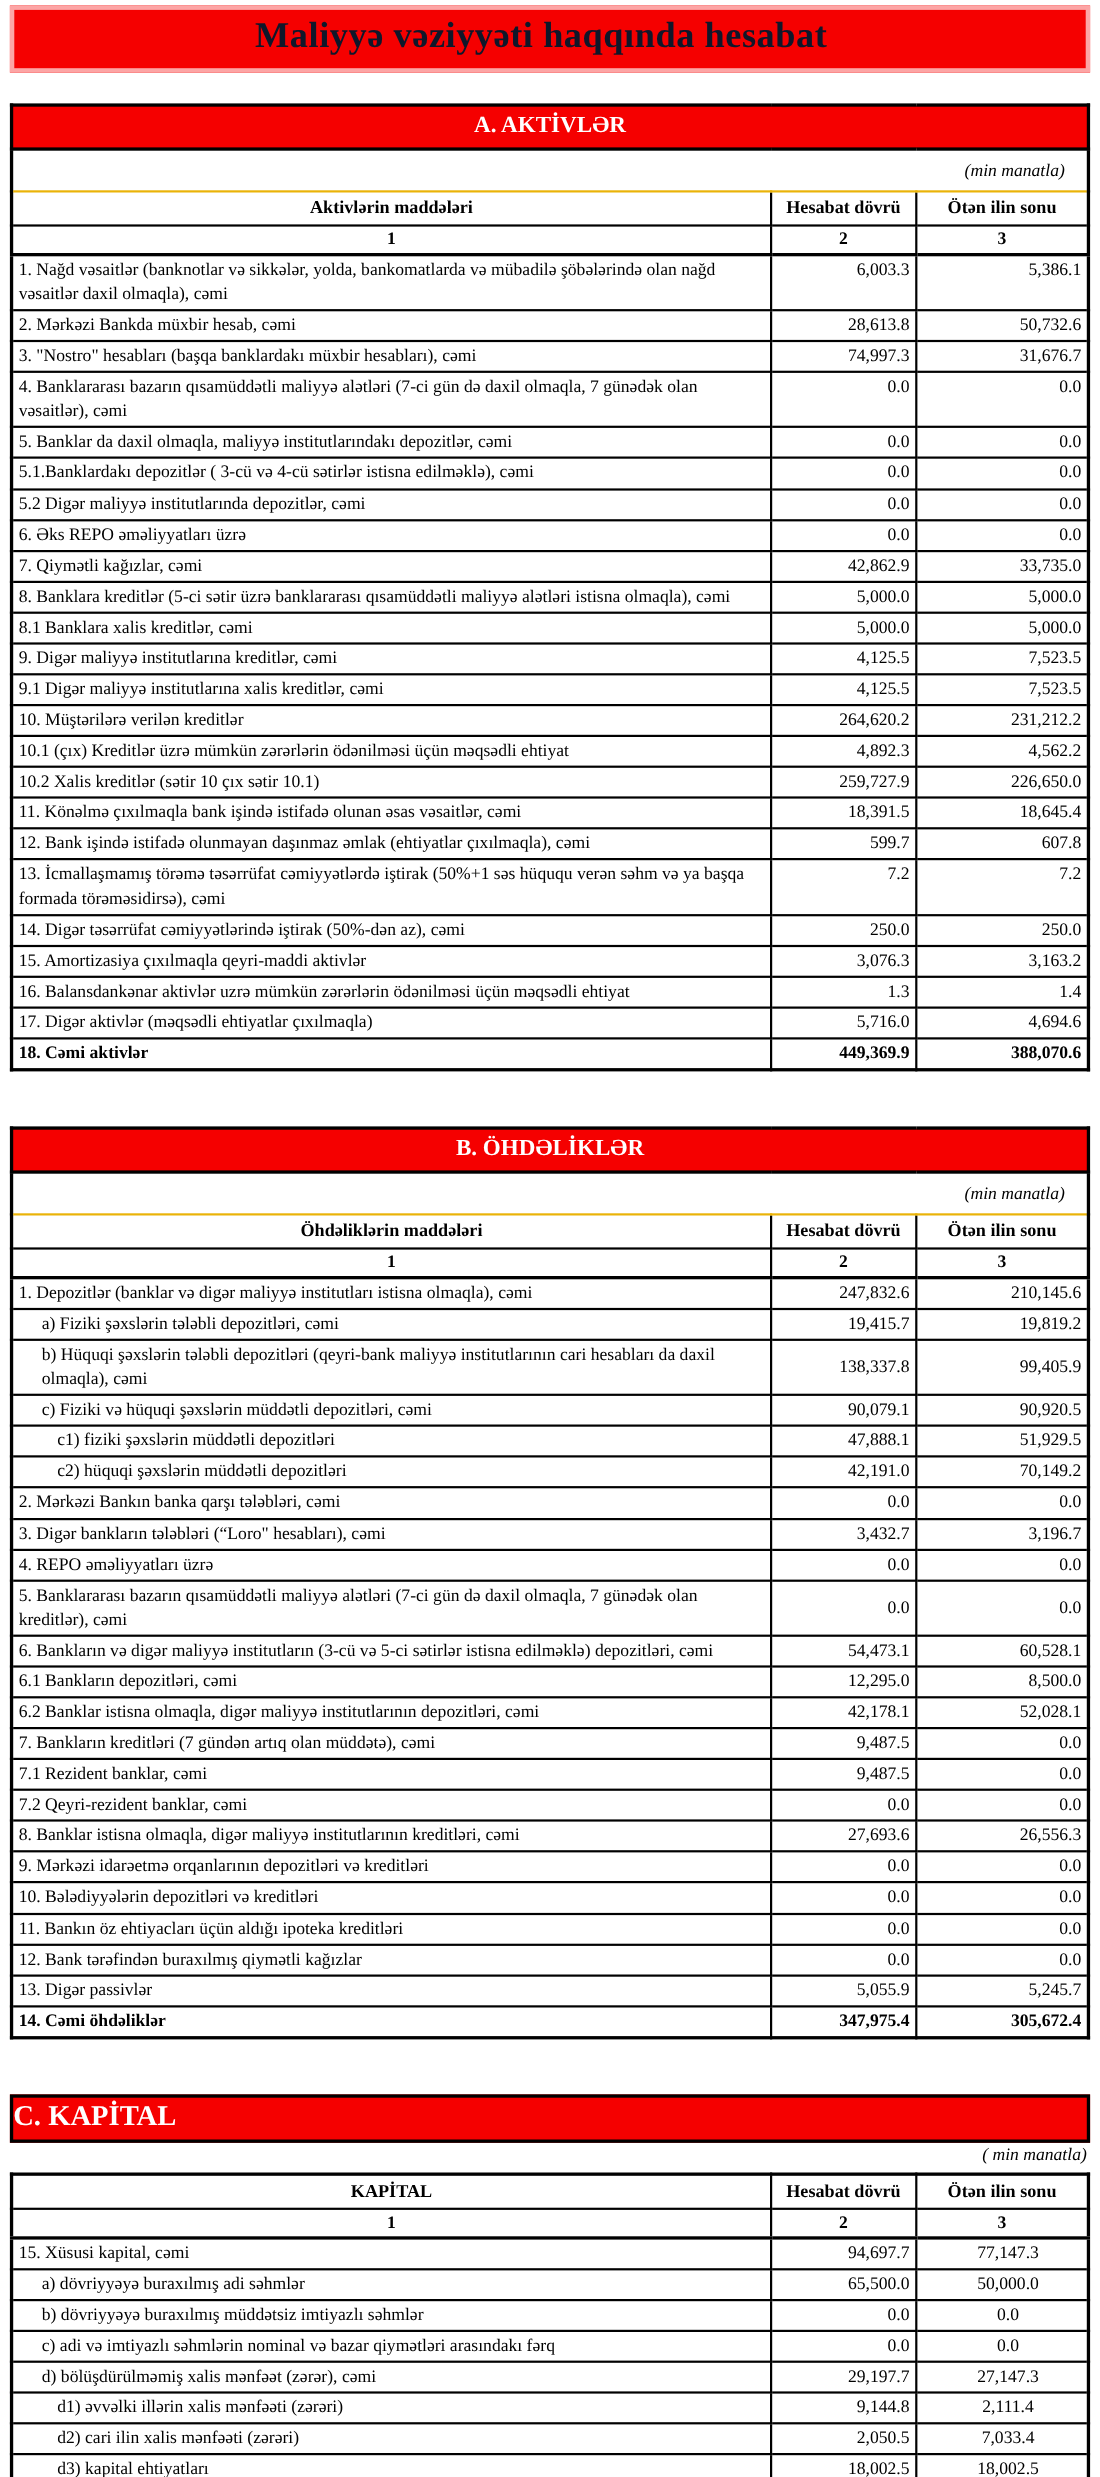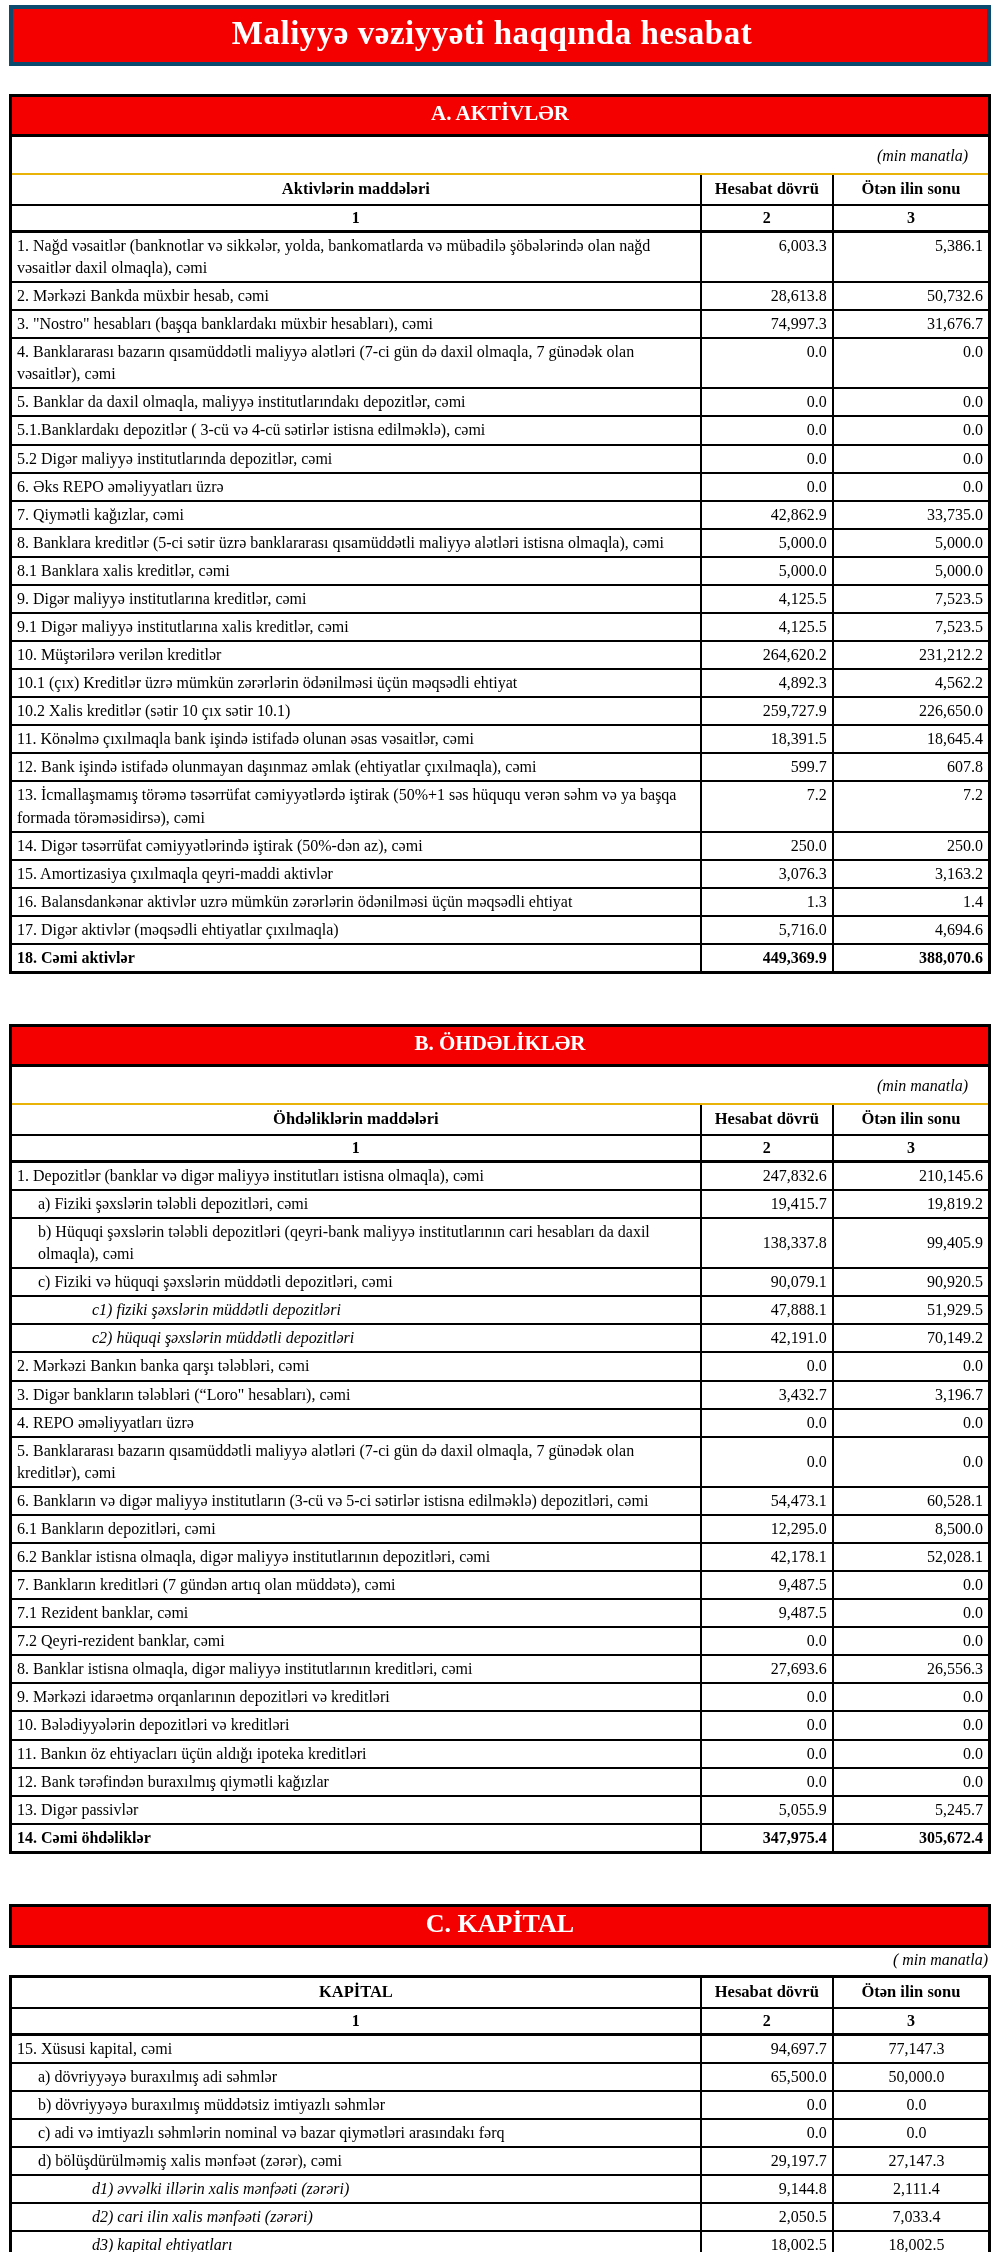--- a/index.html
+++ b/index.html
@@ -3,22 +3,22 @@
 <meta charset="utf-8">
 <title>Maliyyə vəziyyəti haqqında hesabat</title>
 <style>
   html,body { margin:0; padding:0; background:#ffffff; }
   body { width:1000px; font-family:"Liberation Serif","DejaVu Serif",serif; color:#000; }
   .page { padding:5px 9px 2px 9px; }
 
   
   .title-bar {
     background:var(--accent,#f50000);
-    border:4px solid #0c4a6e;
-    color:#ffffff; font-weight:bold; font-size:33px;
+    border:4px solid #fca5a5;
+    color:#0f172a; font-weight:bold; font-size:33px;
     text-align:center; padding:6px 16px 10px 0;
     margin-bottom:28px; letter-spacing:0.5px;
   }
 
   
   .stmt { margin-bottom:50px; }
   .stmt:last-child { margin-bottom:0; }
 
   table.stmt-table {
     width:100%; border-collapse:collapse; table-layout:fixed;
@@ -28,42 +28,42 @@
 
   th, td { border:2px solid #000; padding:2px 5px; font-size:16px; line-height:1.38; vertical-align:middle; }
 
   tr.bar-row th {
     background:var(--accent,#f50000); color:#fff;
     font-size:21px; font-weight:bold; text-align:center;
     padding:2px 0 6px 0; border:3px solid #000;
   }
   .red-bar.standalone {
     background:var(--accent,#f50000); color:#fff;
-    font-size:26px; font-weight:bold; text-align:center;
+    font-size:26px; font-weight:bold; 
     padding:2px 0 6px 0; border:3px solid #000;
   }
 
   tr.unit-row td {
     text-align:right; font-style:italic; font-weight:normal;
     font-size:16px; padding:8px 20px 6px 6px; border-bottom:2px solid #eab308;
   }
   .unit-free {
     text-align:right; font-style:italic; font-size:16px;
     padding:3px 3px 4px 0; margin-bottom:2px;
   }
 
   tr.head-row th { font-weight:bold; text-align:center; font-size:16.5px; padding:3px 4px; }
   tr.num-row th { font-weight:bold; text-align:center; font-size:16px; padding:1px 2px; border-bottom:3px solid #000; }
 
   tbody td.lab { text-align:left; }
   tbody td.v  { text-align:right; }
   .valign-top tbody td.v { vertical-align:top; }
   .indent-0 { padding-left:5px; }
   .indent-1 { padding-left:26px; }
-  .indent-2 { padding-left:80px;font-style:italic; }
+  .indent-2 { padding-left:40px; }
 
   tbody tr.bold-row td { font-weight:bold; border-top:1px solid #0c4a6e; }
 
   
   .c-table tbody td.v3 { text-align:center;padding-left:16px; }
   .stmt-c .stmt-table { margin-top:2px; }
 </style>
 </head>
 <body>
 

